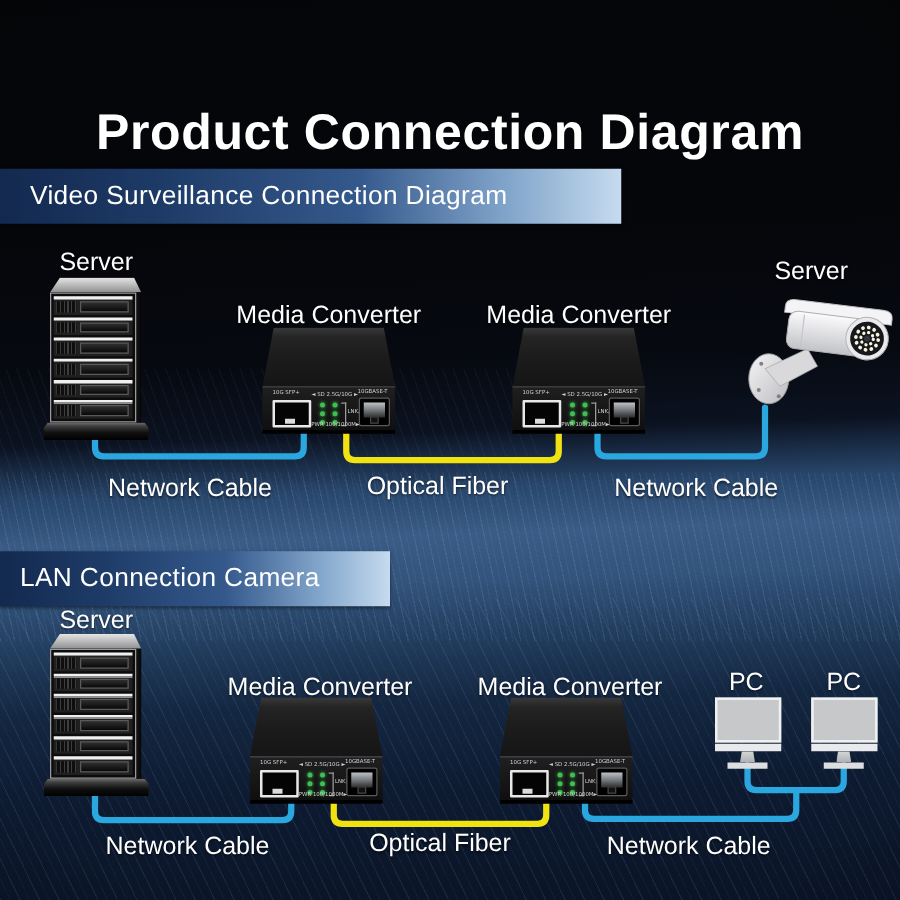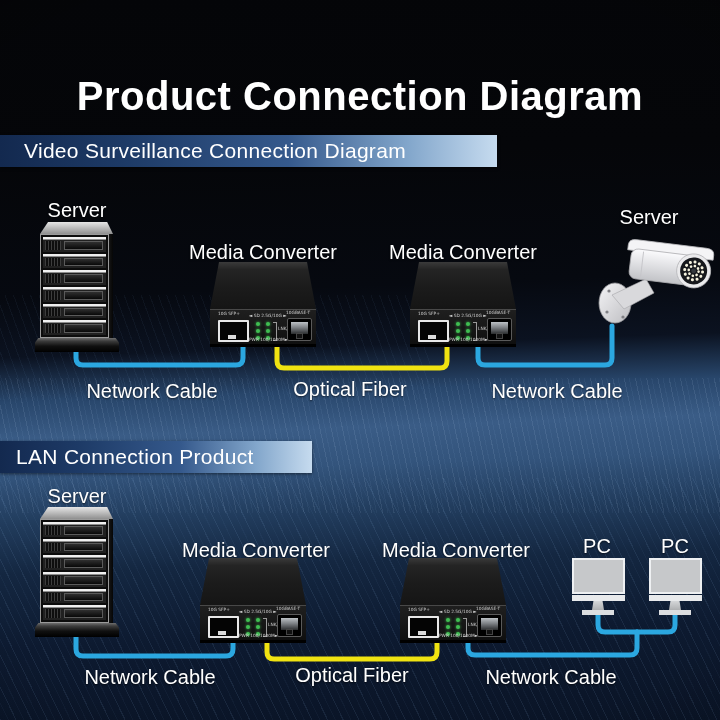--- a/index.html
+++ b/index.html
@@ -30,25 +30,25 @@
   }
   .streak-topleft{
     position:absolute;left:0;top:295px;width:430px;height:105px;
     background:repeating-linear-gradient(70deg, rgba(120,165,215,.06) 0 1px, transparent 1px 8px);
   }
   .vignette{
     background:radial-gradient(125% 95% at 50% 52%, rgba(0,0,0,0) 55%, rgba(0,0,0,.38) 100%);
   }
   
   .title{
-    position:absolute;top:74px;left:0;width:100%;text-align:center;
+    position:absolute;top:84px;left:0;width:100%;text-align:center;
     color:#fff;font-size:40px;font-weight:bold;letter-spacing:.5px;
   }
   .banner{
-    position:absolute;left:0;height:32px;box-sizing:border-box;
+    position:absolute;left:0;height:44px;box-sizing:border-box;
     display:flex;align-items:center;
     background:linear-gradient(90deg,#13294f 0%, #1d3a66 25%, #35598c 58%, #82a6cb 82%, #c6dbef 100%);
     color:#fff;font-size:21px;letter-spacing:.3px;
     box-shadow:0 1px 3px rgba(0,0,0,.5);
   }
   .banner-1{top:135px;width:497px;padding-left:24px;}
   .banner-2{top:441px;width:312px;padding-left:16px;}
   
   .lbl{
     position:absolute;color:#fff;font-size:20px;white-space:nowrap;
@@ -151,21 +151,21 @@
 <div class="streak-topleft"></div>
 <div class="streak-mid"></div>
 <div class="streak-bot"></div>
 <div class="layer vignette"></div>
 
 <div class="title">Product Connection Diagram</div>
 <div class="banner banner-1">
   <span>Video Surveillance Connection Diagram</span>
 </div>
 <div class="banner banner-2">
-  <span>LAN Connection Product</span>
+  <span>LAN Connection Camera</span>
 </div>
 
 <svg class="cables" width="720" height="720" viewBox="0 0 720 720">
 
   <path class="cable cable-blue" d="M76,342 L76,358 Q76,365 83,365 L236,365 Q243,365 243,358 L243,347"></path>
   <path class="cable cable-yellow" d="M277,347 L277,361 Q277,368 284,368 L440,368 Q447,368 447,361 L447,347"></path>
   <path class="cable cable-blue" d="M478,347 L478,358 Q478,365 485,365 L605,365 Q612,365 612,358 L612,326"></path>
 
   <path class="cable cable-blue" d="M76,630 L76,649 Q76,656 83,656 L226,656 Q233,656 233,649 L233,639"></path>
   <path class="cable cable-yellow" d="M267,639 L267,652 Q267,659 274,659 L430,659 Q437,659 437,652 L437,639"></path>

